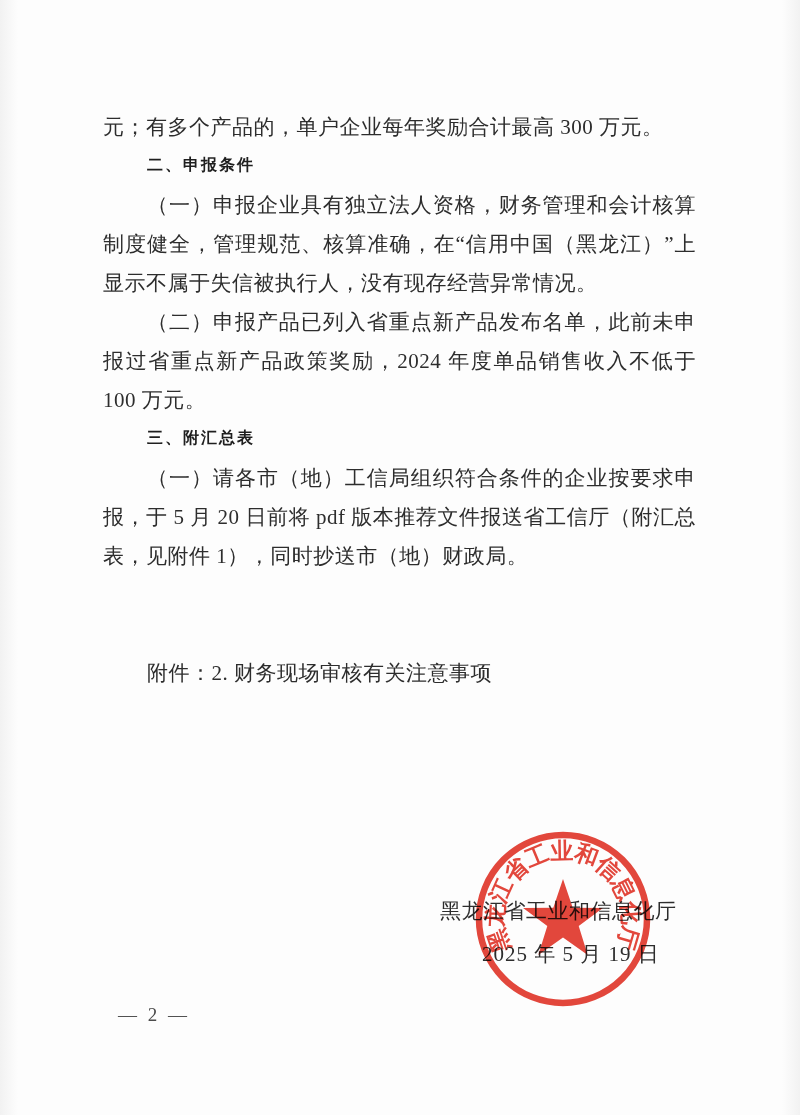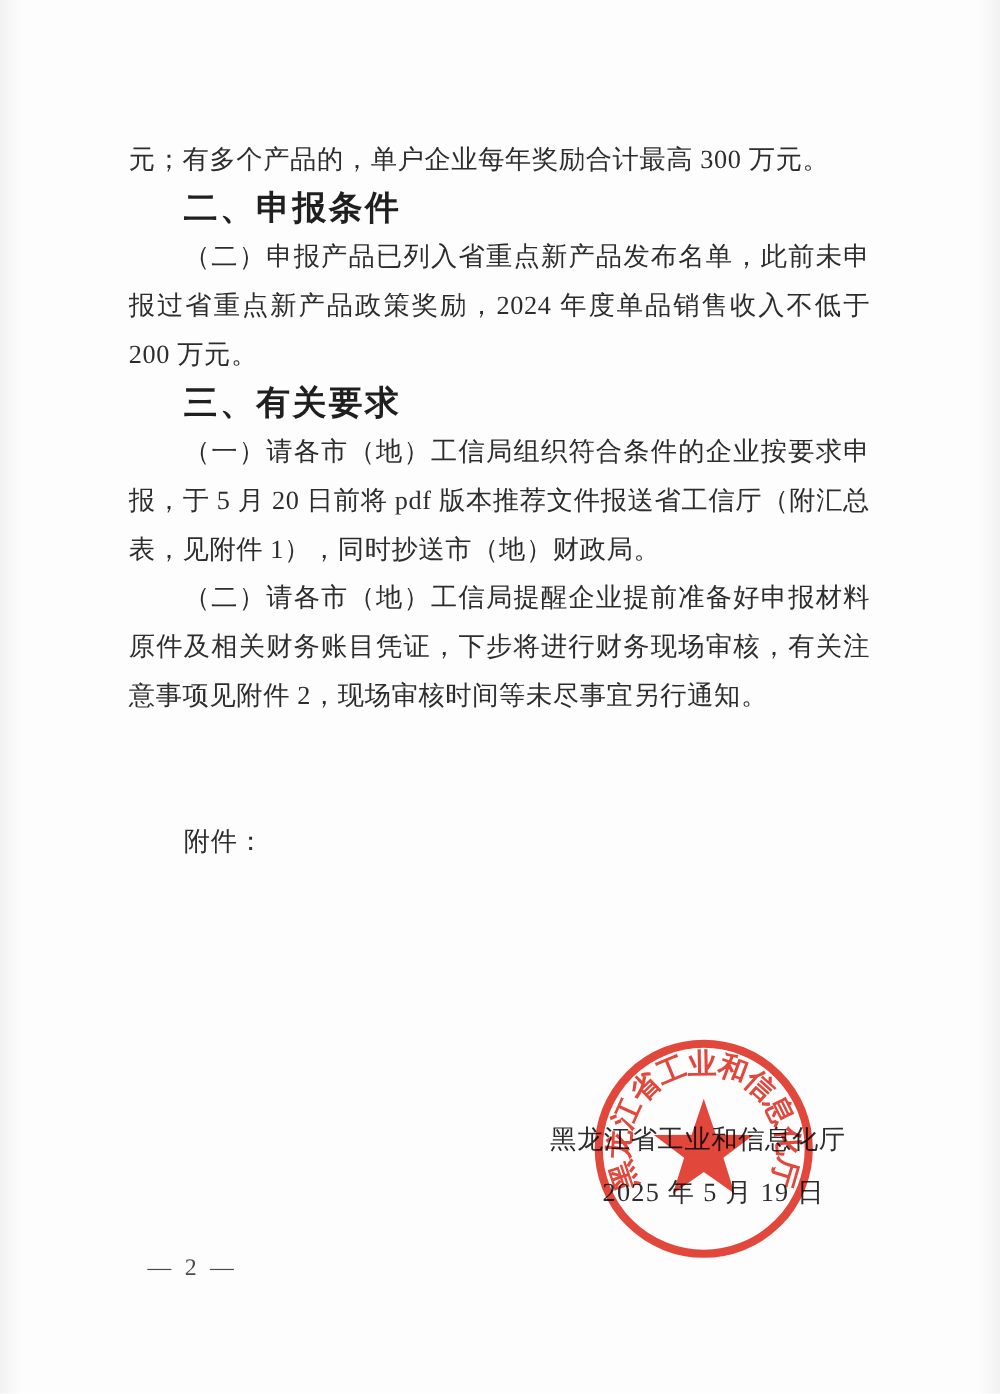--- a/index.html
+++ b/index.html
@@ -21,23 +21,23 @@
   .body-text {
     position: absolute;
     left: 103px; top: 108px; width: 593px;
     font-size: 21px; line-height: 39px;
     letter-spacing: 0.5px;
     text-align: justify;
   }
   .body-text p { margin: 0; text-indent: 44px; }
   .body-text p.no-indent { text-indent: 0; }
   .body-text h2 {
-    margin: 0; font-size: 27px; line-height: 39px;
+    margin: 0; font-size: 16px; line-height: 39px;
     font-weight: bold; text-indent: 44px;
-    font-family: Liberation Serif, serif;
+    font-family: Liberation Mono, monospace;
     color: #1f1f1f; letter-spacing: 2px;
   }
   .attachments {
     margin-top: 77px;
     display: flex; align-items: flex-start;
     margin-left: 44px;
     line-height: 41px; text-align: right;
   }
   .attachments .label { white-space: nowrap; }
   .attachments .items div { white-space: nowrap; }
@@ -62,28 +62,29 @@
   }
 </style>
 </head>
 <body>
 
 <div class="page">
 
   <div class="body-text">
     <p class="no-indent">元；有多个产品的，单户企业每年奖励合计最高 300 万元。</p>
     <h2>二、申报条件</h2>
-    <p>（二）申报产品已列入省重点新产品发布名单，此前未申报过省重点新产品政策奖励，2024 年度单品销售收入不低于 200 万元。</p>
-    <h2>三、有关要求</h2>
+    <p>（一）申报企业具有独立法人资格，财务管理和会计核算制度健全，管理规范、核算准确，在“信用中国（黑龙江）”上显示不属于失信被执行人，没有现存经营异常情况。</p>
+    <p>（二）申报产品已列入省重点新产品发布名单，此前未申报过省重点新产品政策奖励，2024 年度单品销售收入不低于 100 万元。</p>
+    <h2>三、附汇总表</h2>
     <p>（一）请各市（地）工信局组织符合条件的企业按要求申报，于 5 月 20 日前将 pdf 版本推荐文件报送省工信厅（附汇总表，见附件 1），同时抄送市（地）财政局。</p>
-    <p>（二）请各市（地）工信局提醒企业提前准备好申报材料原件及相关财务账目凭证，下步将进行财务现场审核，有关注意事项见附件 2，现场审核时间等未尽事宜另行通知。</p>
 
     <div class="attachments">
       <span class="label">附件：</span>
       <span class="items">
+        <div>2. 财务现场审核有关注意事项</div>
       </span>
     </div>
   </div>
 
   <div class="signature-agency">黑龙江省工业和信息化厅</div>
   <div class="signature-date">2025 年 5 月 19 日</div>
 
   <svg class="seal" viewBox="0 0 180 180" xmlns="http://www.w3.org/2000/svg">
     <circle cx="90" cy="90" r="84" fill="none" stroke="#e2372b" stroke-width="6.5"></circle>
     <path fill="#e2372b" d="M90,50 L99.7,78.7 L129.9,79 L105.7,97.1 L114.7,126 L90,108.5 L65.3,126 L74.3,97.1 L50.1,79 L80.3,78.7 Z"></path>

